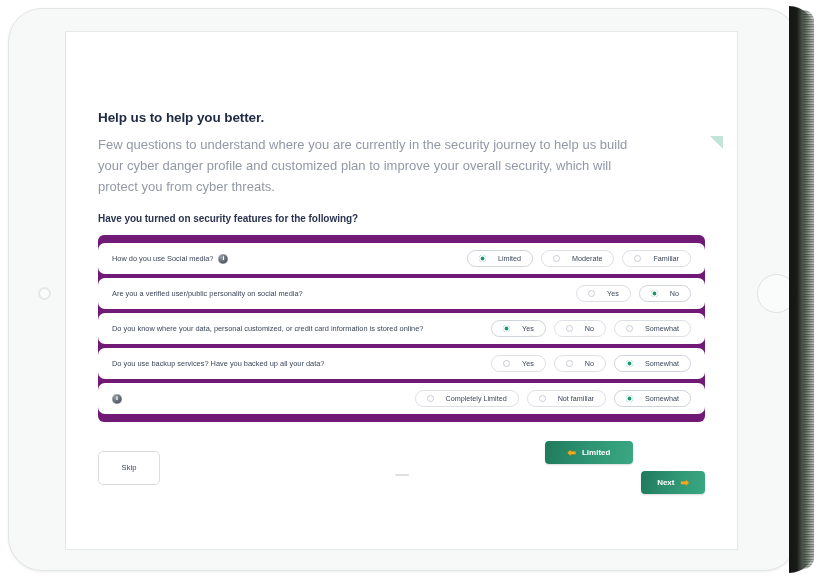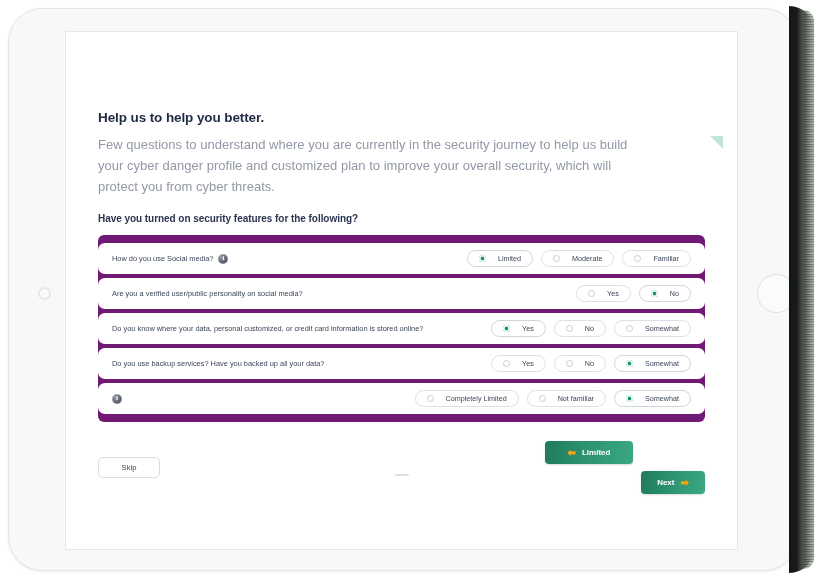--- a/index.html
+++ b/index.html
@@ -222,21 +222,21 @@
   
   #footer {
     display: flex;
     align-items: center;
     justify-content: space-between;
     margin-top: 19px;
   }
 
   #skip-button {
     width: 62px;
-    height: 21px;
+    height: 34px;
     border: 1px solid #d9dce1;
     border-radius: 5px;
     background: #ffffff;
     font-size: 7.6px;
     color: #3b4559;
     font-family: "Liberation Sans", sans-serif;
     cursor: pointer;
   }
 
   #nav-buttons { display: flex; gap: 8px; }

